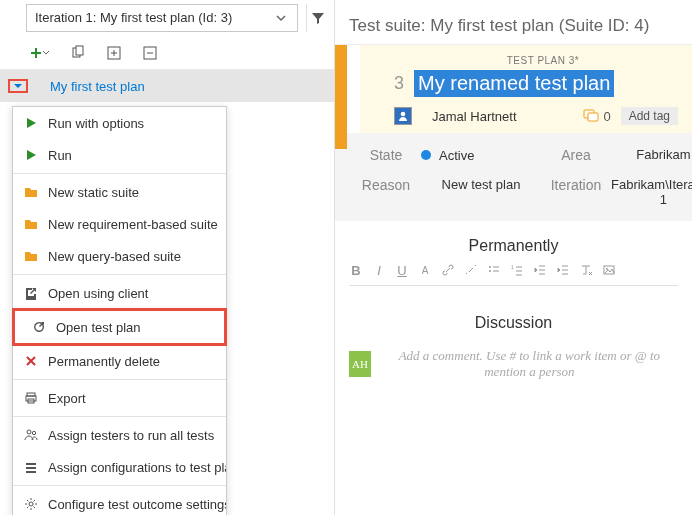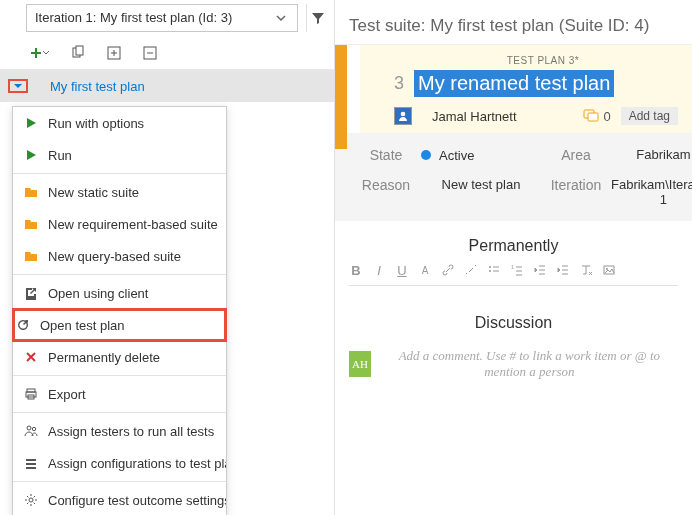--- a/index.html
+++ b/index.html
@@ -87,21 +87,21 @@
     align-items:center;
     height: 32px;
     padding: 0 10px;
     gap: 10px;
     color: #333;
     white-space: nowrap;
     overflow: hidden;
   }
   .menu-sep { height:1px; background:#e3e3e3; margin:2px 0; }
   .m-ic { width:15px; height:15px; flex:0 0 15px; display:inline-flex; align-items:center; justify-content:center; }
-  .ring-red { border: 2px solid #e74c3c; padding:0; }
+  .ring-red { border: 2px solid #e74c3c; padding:16px; }
   .right-panel {
     position:absolute;
     left: 335px; top:8px; right:0; height: 515px; text-align: center;
   }
   .rp-header {
     height: 36px;
     display:flex; align-items:center;
     padding: 0 14px;
     color: #666;
     font-size: 17px;

